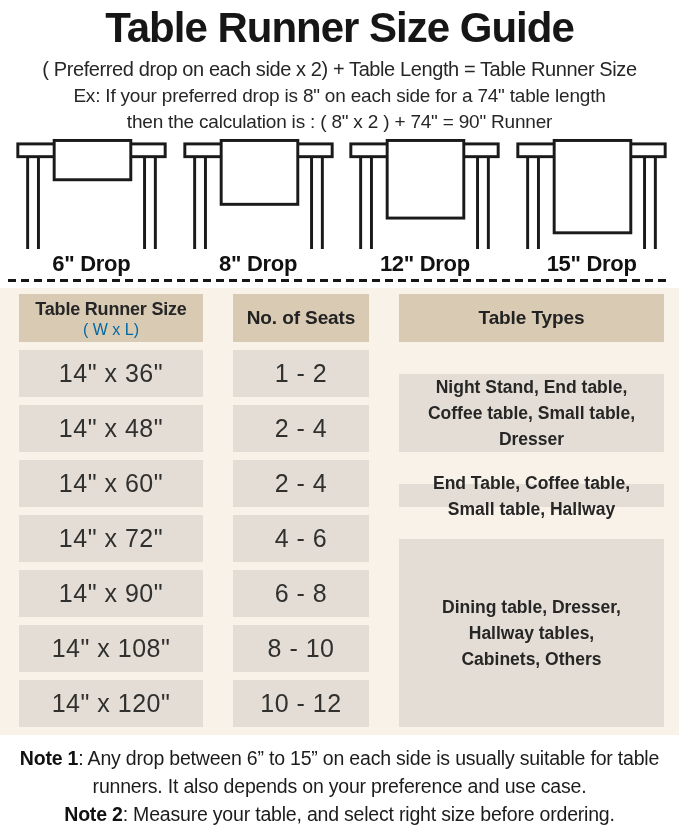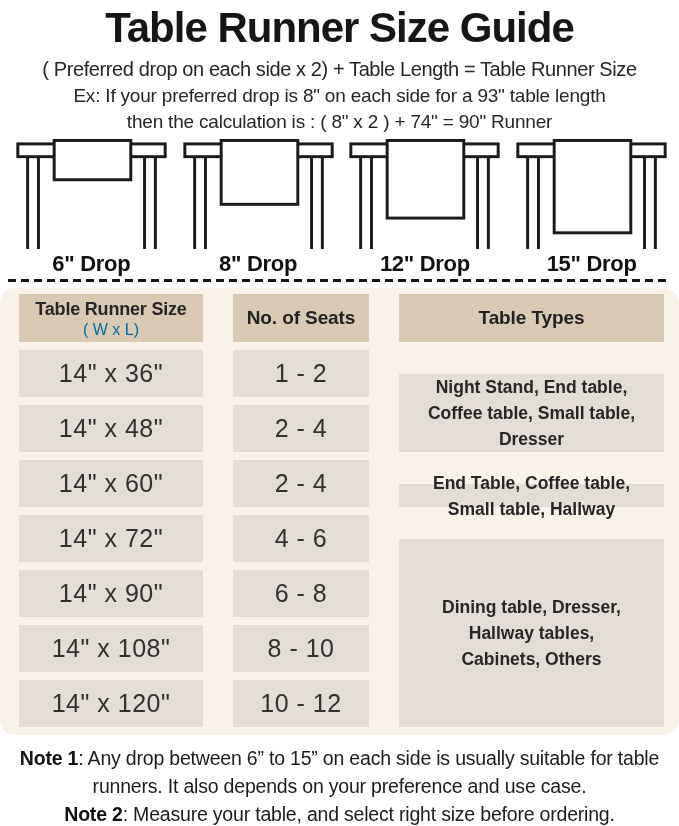--- a/index.html
+++ b/index.html
@@ -31,21 +31,20 @@
     height: 3px; margin: 2px 8px 0 8px;
     background: repeating-linear-gradient(90deg, #161616 0 8px, transparent 8px 13px);
   }
 
   
   .panel {
     margin-top: 6px;
     background: #f8f2e9;
     padding: 6px 12px 9px 19px;
     height: 447px;
-    border-radius: 15px;
   }
   .grid {
     display: grid;
     grid-template-columns: 184px 136px 265px;
     grid-template-rows: 48px repeat(7, 47px);
     column-gap: 30px;
     row-gap: 8px;
   }
   .cell { display: flex; flex-direction: column; align-items: center; justify-content: center; text-align: center; }
   .th { background: #d9cab4; }
@@ -67,21 +66,21 @@
   .note b { font-weight: 700; color: #111; }
 </style>
 </head>
 <body>
 
 <div class="page">
 
   <div class="header">
     <div class="title">Table Runner Size Guide</div>
     <div class="sub1">( Preferred drop on each side x 2) + Table Length = Table Runner Size</div>
-    <div class="sub2">Ex: If your preferred drop is 8" on each side for a 93" table length</div>
+    <div class="sub2">Ex: If your preferred drop is 8" on each side for a 74" table length</div>
     <div class="sub3">then the calculation is : ( 8" x 2 ) + 74" = 90" Runner</div>
   </div>
 
   <div class="figures">
 
     <div class="figure">
       <svg viewBox="0 0 170 112" width="167" height="112">
         <rect x="10" y="5" width="150" height="13" fill="#ffffff" stroke="#1a1a1a" stroke-width="3"></rect>
         <path d="M20 18 V112 M31 18 V112 M139 18 V112 M150 18 V112" stroke="#1a1a1a" stroke-width="3" fill="none"></path>
         <rect x="47" y="1.5" width="78" fill="#ffffff" stroke="#1a1a1a" stroke-width="3" height="40"></rect>

